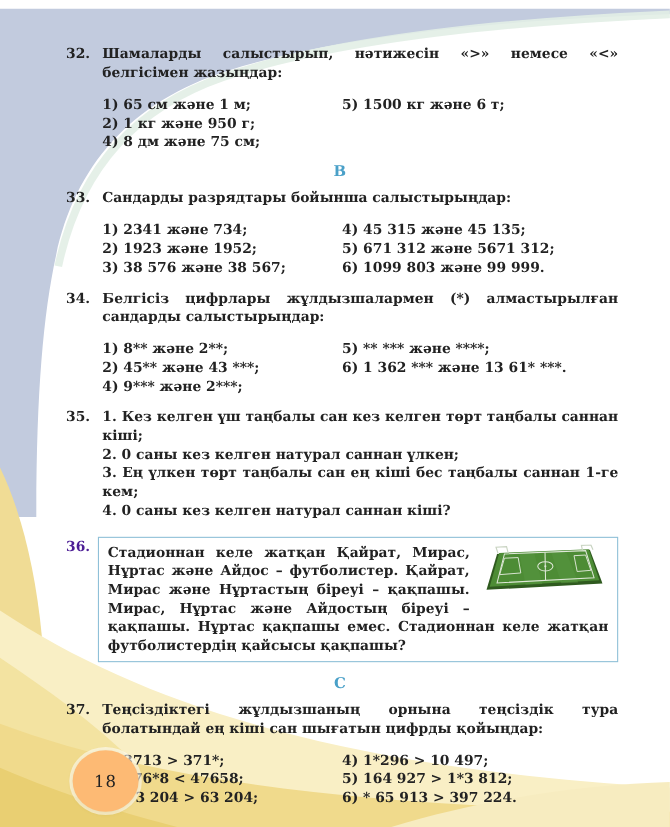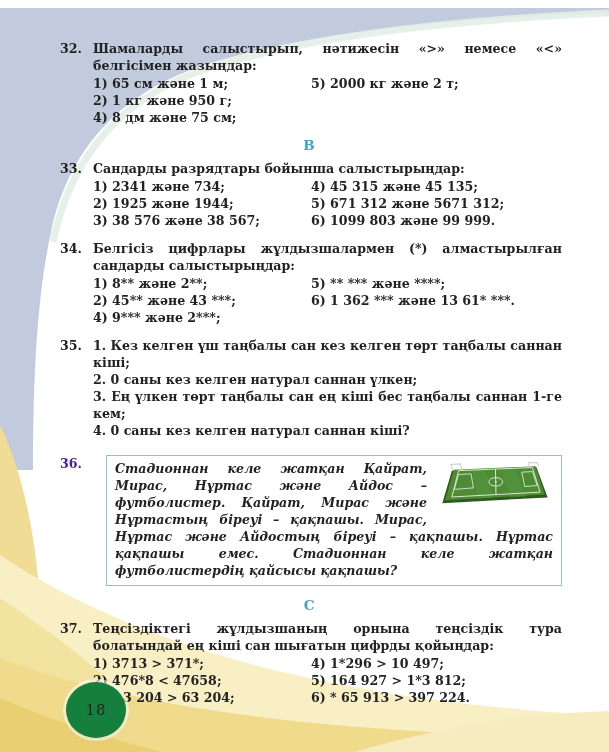--- a/index.html
+++ b/index.html
@@ -1,37 +1,37 @@
 <!DOCTYPE html>
 <html><head>
 <meta charset="utf-8">
 <style>
   html,body{margin:0;padding:0;}
   body{width:609px;height:752px;position:relative;overflow:hidden;
        font-family:"DejaVu Serif","Liberation Serif",serif;background:#fff;}
   #bg{position:absolute;top:0;left:0;width:609px;height:752px;z-index:0;}
   #page-circle{position:absolute;left:66px;top:682px;width:60px;height:56px;border-radius:50%;
-       background:#15803d;box-shadow:0 0 0 3px rgba(255,255,255,.55), 0 1px 4px rgba(150,130,60,.35);
+       background:#fdba74;box-shadow:0 0 0 3px rgba(255,255,255,.55), 0 1px 4px rgba(150,130,60,.35);
        display:flex;align-items:center;justify-content:center;z-index:3;
        font-size:15px;color:#222;letter-spacing:1px;}
   #content{position:absolute;left:56px;top:40px;width:506px;z-index:2;
        font-size:12.6px;line-height:17px;font-weight:bold;color:#222;}
   .ex{position:relative;margin-bottom:11px;}
   .ex .num{position:absolute;left:0;top:0;width:30px;text-align:center;font-weight:bold;}
   .ex .body{margin-left:37px;}
   .head{text-align:justify;}
   .items{display:grid;grid-auto-flow:column;grid-template-rows:repeat(3,17px);
-         grid-template-columns:218px auto;margin-top:1px;}
+         grid-template-columns:218px auto;margin-top:12px;}
   .items span{white-space:nowrap;}
   .statements div{text-align:justify;}
   .sect{ text-align:center;color:#4aa0c8;font-weight:bold;font-size:13.5px;margin:3px 0 6px 0;}
   
   .ex36 .num{color:#4c1d95;}
-  .ex36 .body{border:1.5px solid #8fc0d8;padding:4px 8px 6px 8px;margin-left:50px;
-              text-align:justify;font-style:italic;}
+  .ex36 .body{border:1.5px solid #8fc0d8;padding:4px 8px 6px 8px;margin-left:33px;
+              text-align:justify;}
   .fieldwrap{float:right;width:116px;height:46px;margin:2px 0 4px 10px;}
   .clear{clear:both;}
 </style>
 </head>
 <body>
 
 <svg id="bg" viewBox="0 0 609 752" preserveAspectRatio="none" aria-hidden="true">
   <rect x="0" y="0" width="609" height="752" fill="#ffffff"></rect>
   <path d="M0,8 L609,8 L609,13 C430,19 298,36 208,64 C118,92 68,152 51,232 C39,287 33,360 33,470 L0,470 Z" fill="#c2cbde"></path>
   <path d="M609,13 C430,21 292,40 203,70 C116,100 70,162 53,242" stroke="#e2eee6" stroke-width="7" fill="none" opacity="0.9"></path>
@@ -51,34 +51,34 @@
 <div id="content">
 
   <div class="ex">
     <div class="num">32.</div>
     <div class="body">
       <div class="head">Шамаларды салыстырып, нәтижесін «&gt;» немесе «&lt;» белгісімен жазыңдар:</div>
       <div class="items">
         <span>1) 65 см және 1 м;</span>
         <span>2) 1 кг және 950 г;</span>
         <span>4) 8 дм және 75 см;</span>
-        <span>5) 2000 кг және 2 т;</span>
+        <span>5) 1500 кг және 6 т;</span>
       </div>
     </div>
   </div>
 
   <div class="sect">В</div>
 
   <div class="ex">
     <div class="num">33.</div>
     <div class="body">
       <div class="head">Сандарды разрядтары бойынша салыстырыңдар:</div>
       <div class="items">
         <span>1) 2341 және 734;</span>
-        <span>2) 1925 және 1944;</span>
+        <span>2) 1923 және 1952;</span>
         <span>3) 38 576 және 38 567;</span>
         <span>4) 45 315 және 45 135;</span>
         <span>5) 671 312 және 5671 312;</span>
         <span>6) 1099 803 және 99 999.</span>
       </div>
     </div>
   </div>
 
   <div class="ex">
     <div class="num">34.</div>

